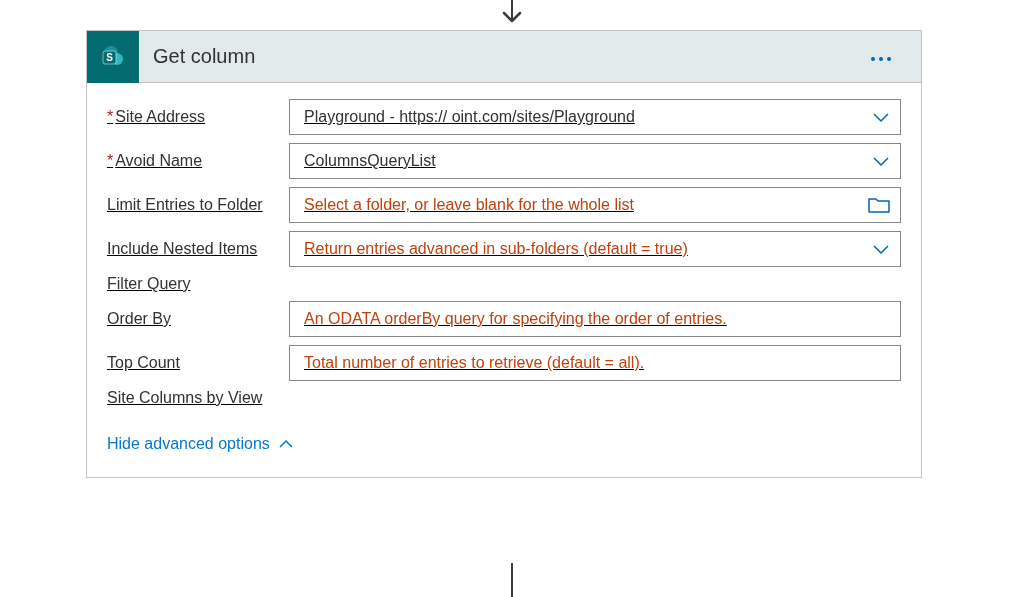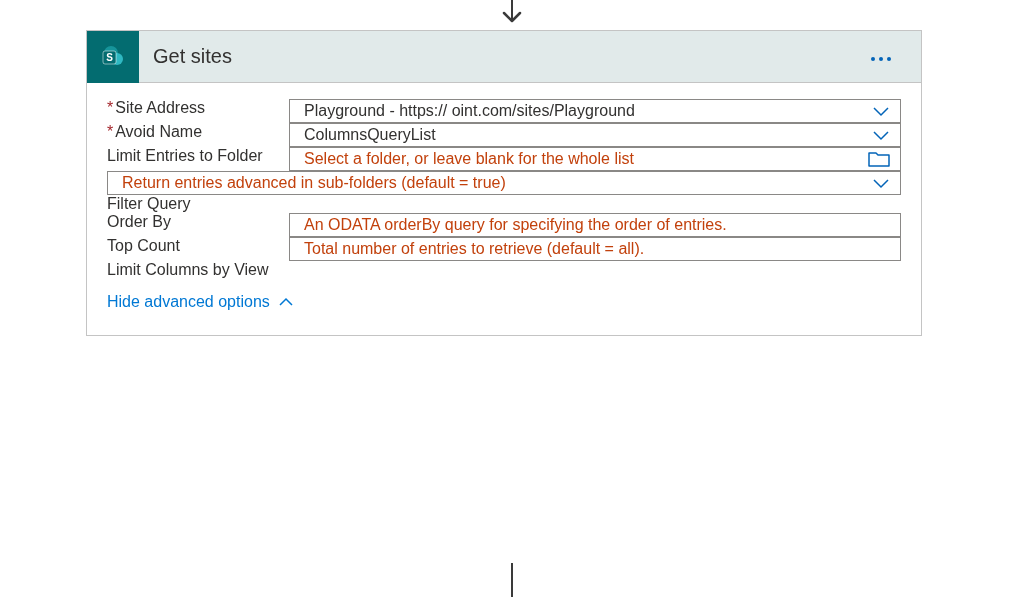--- a/index.html
+++ b/index.html
@@ -56,36 +56,37 @@
       font-size: 20px;
       letter-spacing: 3px;
       cursor: pointer;
       padding: 4px 8px;
     }
     .card-body {
       padding: 16px 20px 10px 20px;
     }
     .form-row {
       display: flex;
-      align-items: flex-start;
-      margin-bottom: 0;
+      align-items: center;
+      margin-bottom: 8px;
+      text-decoration: underline;
     }
     .form-label {
       width: 182px;
       font-size: 16px;
       color: #323130;
       white-space: nowrap;
     }
     .req {
       color: #a4262c;
       margin-right: 2px;
     }
     .field-control {
       flex: 1;
-      height: 24px;
+      height: 36px;
       border: 1px solid #8a8886;
       display: flex;
       align-items: center;
       padding: 0 10px 0 14px;
       font-size: 16px;
       color: #323130;
       background: #fff;
       gap: 8px;
     }
     .field-text {
@@ -107,21 +108,21 @@
       display: flex;
       align-items: center;
     }
     .adv-link {
       display: inline-flex;
       align-items: center;
       gap: 8px;
       color: #0078d4;
       font-size: 16px;
       cursor: pointer;
-      margin: 14px 0 14px 0;
+      margin: 20px 0 14px 0;
     }
     .arrow-out {
       position: absolute;
       left: 50%;
       top: 563px;
       transform: translateX(-50%);
       width: 2px;
       height: 34px;
       background: #3a3a3a;
     }
@@ -140,21 +141,21 @@
 
   <div class="card-header">
     <div class="header-icon">
       <svg width="30" height="30" viewBox="0 0 30 30">
         <circle cx="13" cy="11" r="7" fill="#1a9ba1" opacity="0.85"></circle>
         <circle cx="19" cy="17" r="6" fill="#37c6d0" opacity="0.85"></circle>
         <rect x="5" y="9" width="13" height="13" rx="2" fill="#036c70" stroke="#ffffff" stroke-width="0.5"></rect>
         <text x="11.5" y="19" font-family="Segoe UI, sans-serif" font-size="10" font-weight="600" fill="#ffffff" text-anchor="middle">S</text>
       </svg>
     </div>
-    <div class="header-title">Get sites</div>
+    <div class="header-title">Get column</div>
     <div class="header-menu">
       <svg width="24" height="8" viewBox="0 0 24 8">
         <circle cx="4" cy="4" r="2" fill="#0364b8"></circle>
         <circle cx="12" cy="4" r="2" fill="#0364b8"></circle>
         <circle cx="20" cy="4" r="2" fill="#0364b8"></circle>
       </svg>
     </div>
   </div>
 
   <div class="card-body">
@@ -193,20 +194,21 @@
         <span class="field-text placeholder">Select a folder, or leave blank for the whole list</span>
         <span class="folder-ico">
           <svg width="22" height="18" viewBox="0 0 22 18">
               <path d="M1 3 L1 16 L21 16 L21 5 L10 5 L8 3 Z" stroke="#0364b8" stroke-width="1.5" fill="none" stroke-linejoin="round"></path>
             </svg>
         </span>
       </div>
     </div>
 
     <div class="form-row">
+      <div class="form-label">Include Nested Items</div>
       <div class="field-control">
         <span class="field-text placeholder">Return entries advanced in sub-folders (default = true)</span>
         <span class="chev">
           <svg width="18" height="12" viewBox="0 0 18 12">
               <polyline points="2,3 9,10 16,3" stroke="#0364b8" stroke-width="1.5" fill="none"></polyline>
             </svg>
         </span>
       </div>
     </div>
 
@@ -222,21 +224,21 @@
     </div>
 
     <div class="form-row">
       <div class="form-label">Top Count</div>
       <div class="field-control">
         <span class="field-text placeholder">Total number of entries to retrieve (default = all).</span>
       </div>
     </div>
 
     <div class="form-row">
-      <div class="form-label">Limit Columns by View</div>
+      <div class="form-label">Site Columns by View</div>
     </div>
 
     <div class="adv-link">
       <span>Hide advanced options</span>
       <span>
         <svg width="16" height="10" viewBox="0 0 16 10">
             <polyline points="2,8 8,2 14,8" stroke="#0078d4" stroke-width="1.5" fill="none"></polyline>
           </svg>
       </span>
     </div>

